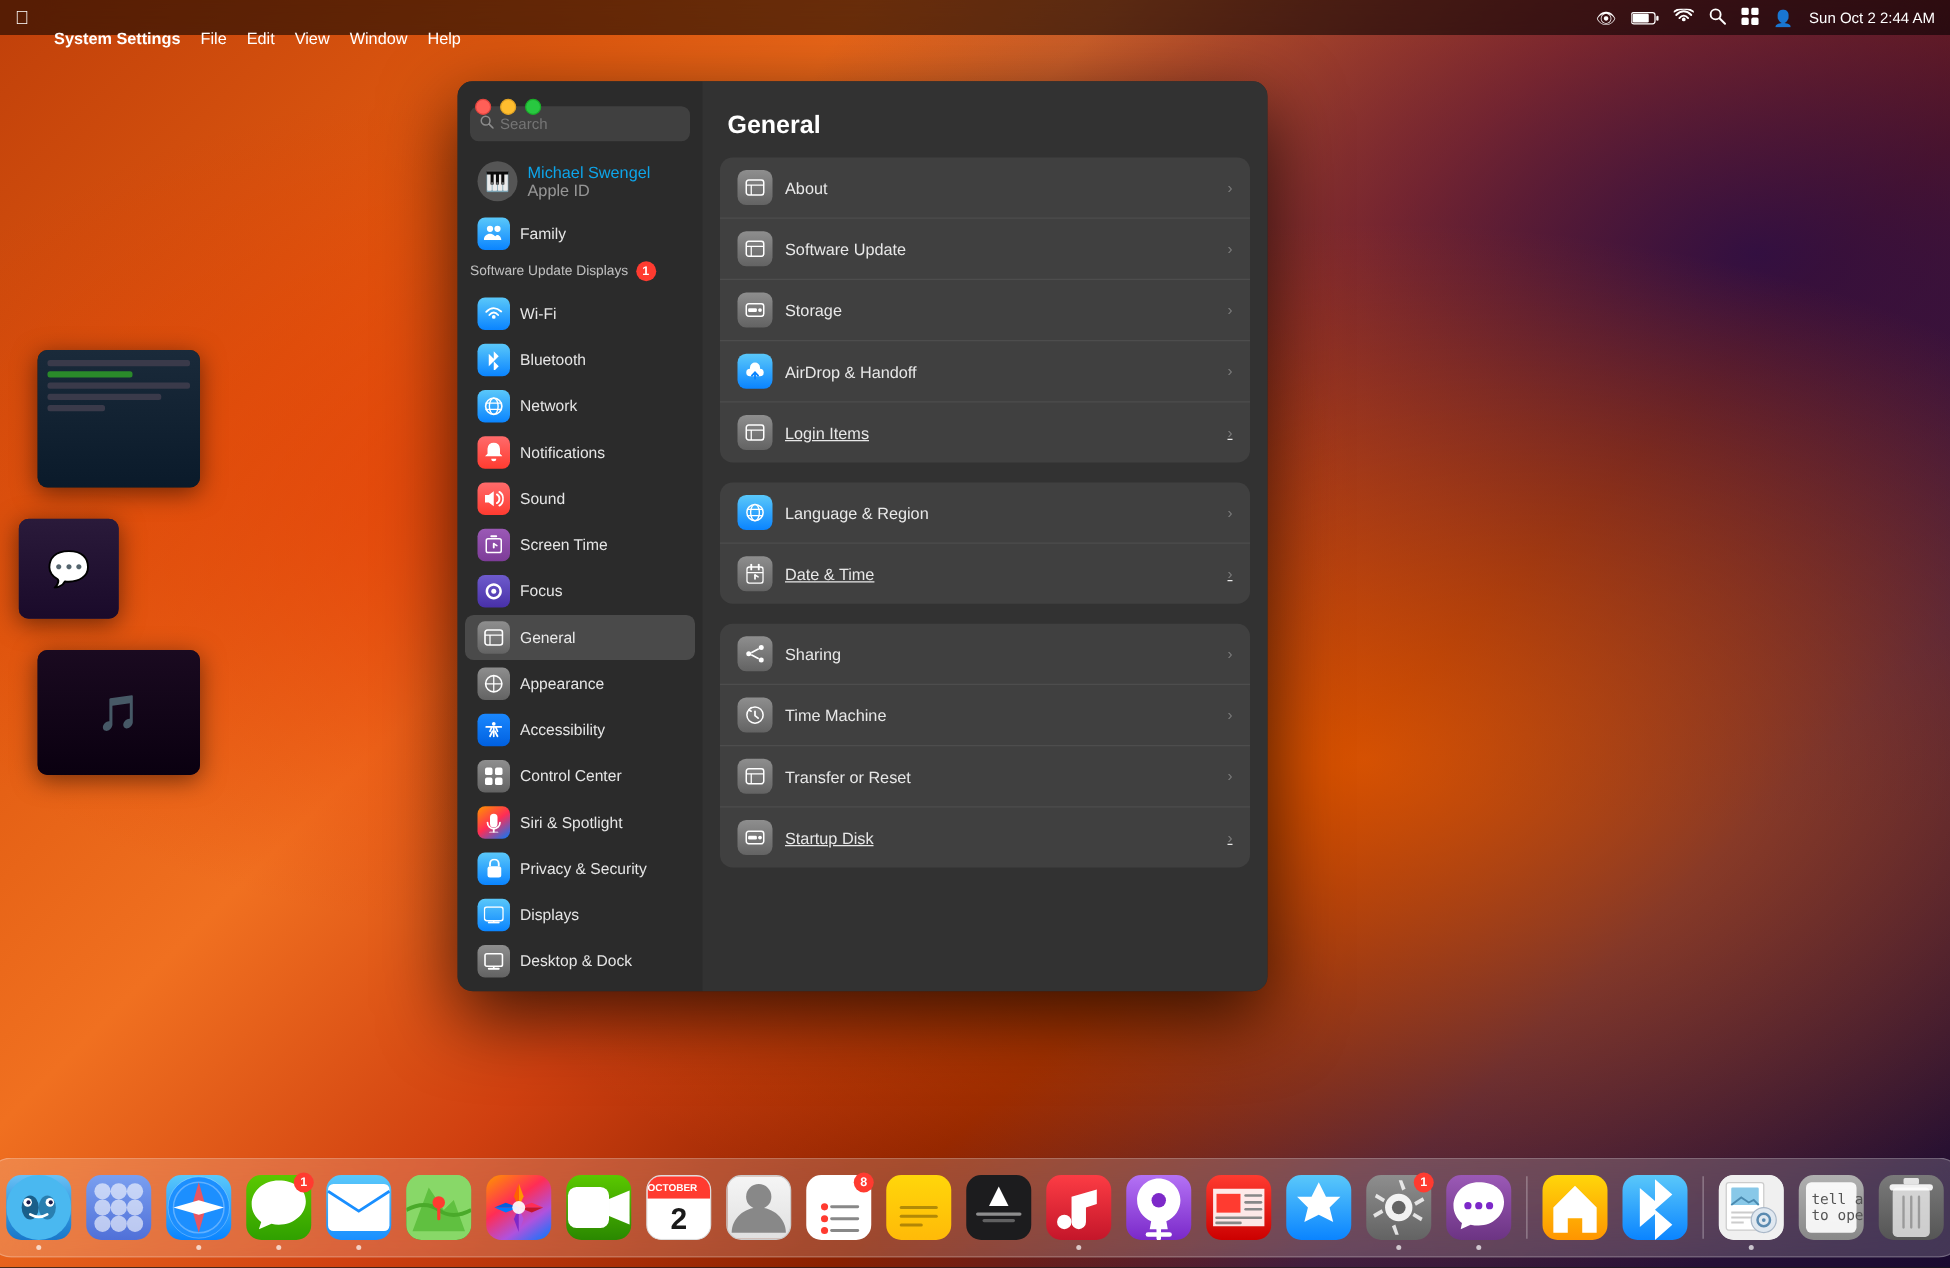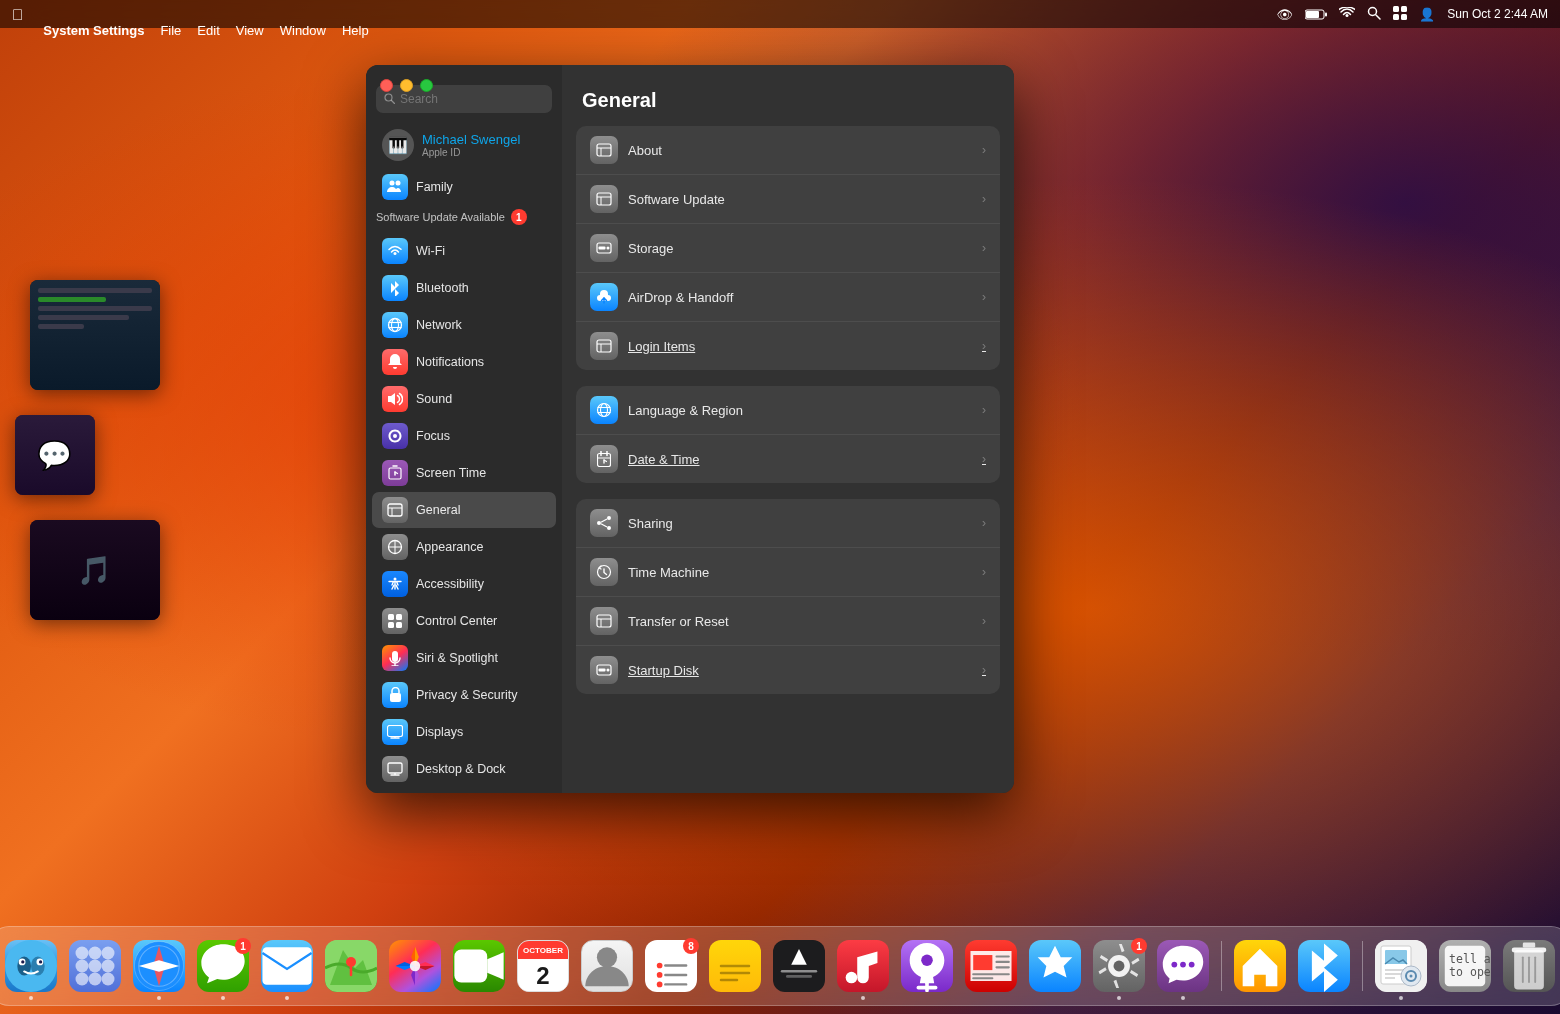--- a/index.html
+++ b/index.html
@@ -409,21 +409,21 @@
       color: rgba(255,255,255,0.88);
     }
     .chevron {
       color: rgba(255,255,255,0.3);
       font-size: 12px;
     }
 
     
     .profile-info { display: flex; flex-direction: column; }
     .profile-name { font-size: 13px; font-weight: 500; color: #0ea5e9; }
-    .profile-sub { font-size: 10px; color: rgba(255,255,255,0.5); }
+    .profile-sub { font-size: 13px; color: rgba(255,255,255,0.5); }
 
     
     .thumb1-content {
       width: 100%; height: 100%;
       background: linear-gradient(180deg, #1a2a3a 0%, #0a1a2a 100%);
       padding: 8px;
     }
     .thumb1-bar {
       height: 5px;
       background: #3a3a4a;
@@ -564,21 +564,21 @@
           <circle cx="5" cy="4" r="2.5"></circle>
           <circle cx="11" cy="4" r="2.5"></circle>
           <path d="M0 13c0-3 2.5-5 5-5s5 2 5 5" fill="white"></path>
           <path d="M8 13c0-2 1.5-4 3-4s3 2 3 4" fill="white"></path>
         </svg>
       </div>
       <span>Family</span>
     </div>
 
     <div class="sidebar-update-banner">
-      <span>Software Update Available</span>
+      <span>Software Update Displays</span>
       <div class="update-badge">1</div>
     </div>
 
     <div class="sidebar-item">
       <div class="si-icon ic-wifi">
         <svg width="16" height="12" viewBox="0 0 16 12" fill="white">
           <path d="M8 10a1.5 1.5 0 110-3 1.5 1.5 0 010 3z"></path>
           <path d="M4.5 7C5.5 5.8 6.7 5 8 5s2.5.8 3.5 2" stroke="white" stroke-width="1.5" fill="none" stroke-linecap="round"></path>
           <path d="M2 4.5C3.7 2.7 5.7 1.5 8 1.5s4.3 1.2 6 2.7" stroke="white" stroke-width="1.5" fill="none" stroke-linecap="round"></path>
         </svg>
@@ -622,39 +622,39 @@
         <svg width="16" height="14" viewBox="0 0 16 14" fill="white">
           <path d="M1 4h3l4-3v12l-4-3H1z"></path>
           <path d="M10.5 3.5A4 4 0 0110.5 10.5" stroke="white" stroke-width="1.5" fill="none" stroke-linecap="round"></path>
           <path d="M12.5 1.5A6.5 6.5 0 0112.5 12.5" stroke="white" stroke-width="1.5" fill="none" stroke-linecap="round"></path>
         </svg>
       </div>
       <span>Sound</span>
     </div>
 
     <div class="sidebar-item">
-      <div class="si-icon ic-focus">
-        <svg width="16" height="16" viewBox="0 0 16 16" fill="white">
-          <path d="M8 1.5C4.4 1.5 1.5 4.4 1.5 8S4.4 14.5 8 14.5 14.5 11.6 14.5 8 11.6 1.5 8 1.5zm0 11a4.5 4.5 0 110-9 4.5 4.5 0 010 9z"></path>
-          <circle cx="8" cy="8" r="2"></circle>
-        </svg>
-      </div>
-      <span>Focus</span>
-    </div>
-
-    <div class="sidebar-item">
       <div class="si-icon ic-screentime">
         <svg width="14" height="16" viewBox="0 0 14 16" fill="white">
           <rect x="1" y="3" width="12" height="11" rx="1.5" stroke="white" stroke-width="1.2" fill="none"></rect>
           <line x1="7" y1="7" x2="7" y2="10" stroke="white" stroke-width="1.5" stroke-linecap="round"></line>
           <line x1="7" y1="7" x2="9.5" y2="8.5" stroke="white" stroke-width="1.3" stroke-linecap="round"></line>
           <line x1="5" y1="1" x2="9" y2="1" stroke="white" stroke-width="1.5" stroke-linecap="round"></line>
         </svg>
       </div>
       <span>Screen Time</span>
+    </div>
+
+    <div class="sidebar-item">
+      <div class="si-icon ic-focus">
+        <svg width="16" height="16" viewBox="0 0 16 16" fill="white">
+          <path d="M8 1.5C4.4 1.5 1.5 4.4 1.5 8S4.4 14.5 8 14.5 14.5 11.6 14.5 8 11.6 1.5 8 1.5zm0 11a4.5 4.5 0 110-9 4.5 4.5 0 010 9z"></path>
+          <circle cx="8" cy="8" r="2"></circle>
+        </svg>
+      </div>
+      <span>Focus</span>
     </div>
 
     <div class="sidebar-item active">
       <div class="si-icon ic-general">
         <svg width="16" height="16" viewBox="0 0 16 16" fill="white">
           <rect x="1" y="2" width="14" height="12" rx="2" stroke="white" stroke-width="1.3" fill="none"></rect>
           <line x1="1" y1="6" x2="15" y2="6" stroke="white" stroke-width="1"></line>
           <line x1="5" y1="6" x2="5" y2="14" stroke="white" stroke-width="1"></line>
         </svg>
       </div>
@@ -980,21 +980,21 @@
     <div class="icon-inner di-facetime" style="display:flex;align-items:center;justify-content:center;">
       <svg width="38" height="28" viewBox="0 0 38 28">
         <rect x="1" y="2" width="24" height="24" rx="5" fill="white"></rect>
         <path d="M25 9 L37 4 L37 24 L25 19 Z" fill="white"></path>
       </svg>
     </div>
   </div>
 
   <div class="dock-icon">
     <div class="icon-inner di-calendar" style="overflow:hidden;border-radius:12px;">
-      <div style="background:#ff3b30;height:18px;display:flex;align-items:center;justify-content:center;">
+      <div style="background:#ff3b30;height:18px;display:flex;align-items:center;justify-content:flex-start;">
         <span style="color:white;font-size:8px;font-weight:600;">OCTOBER</span>
       </div>
       <div style="background:white;flex:1;display:flex;align-items:center;justify-content:center;height:34px;">
         <span style="color:#1a1a1a;font-size:24px;font-weight:700;">2</span>
       </div>
     </div>
   </div>
 
   <div class="dock-icon">
     <div class="icon-inner" style="background:linear-gradient(180deg,#f5f5f5 0%,#e0e0e0 100%);display:flex;align-items:center;justify-content:center;border-radius:12px;border:0.5px solid #ccc;">

